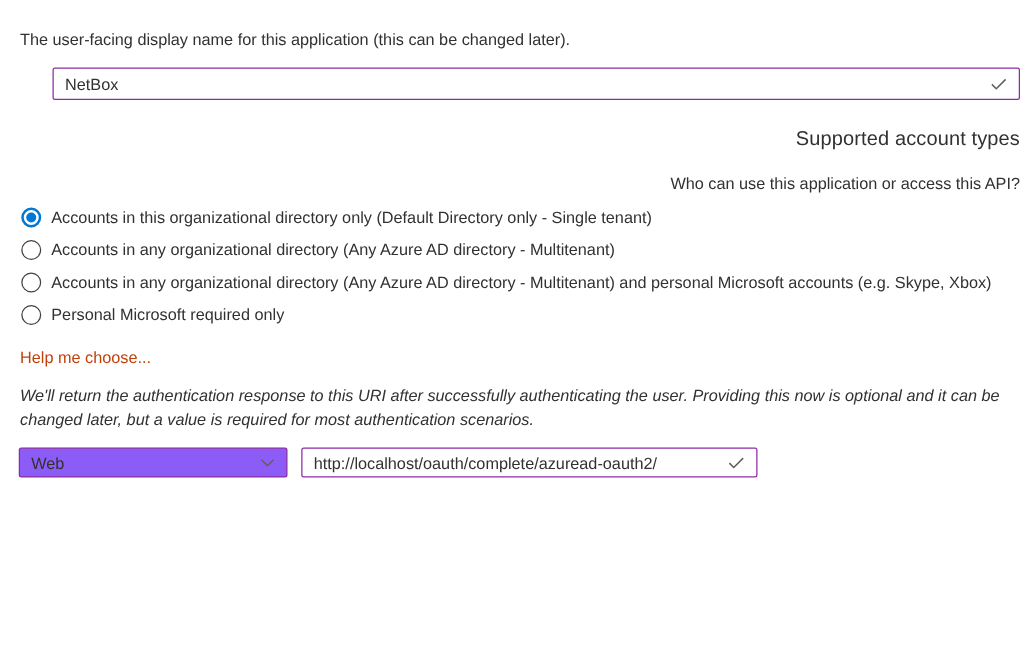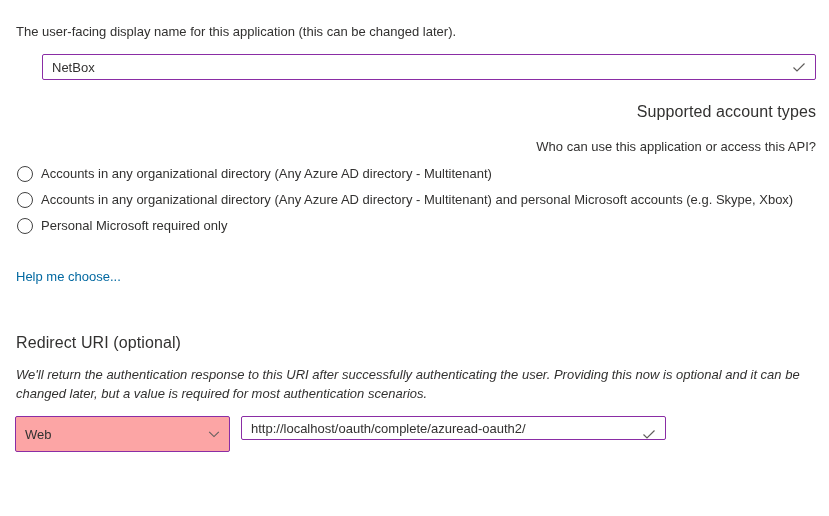--- a/index.html
+++ b/index.html
@@ -80,56 +80,56 @@
     left: 50%; top: 50%;
     width: 8px; height: 8px;
     margin: -4px 0 0 -4px;
     border-radius: 50%;
     background: #0078d4;
   }
   .radio-label { margin-left: 8px; font-size: 13px; line-height: 16px; color: #323130; white-space: nowrap; }
 
   .help-link {
     display: inline-block;
-    margin-top: 25px;
+    margin-top: 8px;
     font-size: 13px;
     line-height: 16px;
-    color: #0369a1;
+    color: #c2410c;
     text-decoration: none;
     cursor: pointer;
   }
 
   .redirect-title { margin-top: 47px; }
   .redirect-desc { margin-top: 12px; width: 800px; line-height: 19px; font-style: italic; }
 
   .redirect-row { display: flex; margin-top: 13px; margin-left: -1px; }
   .platform-select {
     position: relative;
     width: 215px;
-    height: 36px;
+    height: 24px;
     border: 1px solid #8a2da5;
     border-radius: 2px;
-    background: #fca5a5;
+    background: #8b5cf6;
     display: flex;
     align-items: center;
     padding: 0 28px 0 9px;
     font-size: 13px;
     color: #323130;
     cursor: pointer;
   }
   .chevron-icon {
     position: absolute;
     right: 8px;
     top: 50%;
     transform: translateY(-50%);
     width: 14px;
     height: 14px;
     pointer-events: none;
   }
-  .uri-input-wrap { margin-left: 11px; width: 425px; }
+  .uri-input-wrap { margin-left: 11px; width: 365px; }
   .uri-input-wrap .text-input { height: 24px; }
 </style>
 </head>
 <body>
 
 <div class="page">
 
   
   <div class="body-text name-desc">The user-facing display name for this application (this can be changed later).</div>
 
@@ -138,38 +138,41 @@
     <svg class="valid-icon" viewBox="0 0 16 16">
       <path d="M2.5 8.5l3.5 3.5 7.5-7.5" fill="none" stroke="#605e5c" stroke-width="1.2"></path>
     </svg>
   </div>
 
   
   <div class="section-title account-title">Supported account types</div>
   <div class="body-text question">Who can use this application or access this API?</div>
 
   <div class="radio-group">
+    <div class="radio-row selected">
+      <span class="radio-circle"></span>
+      <span class="radio-label">Accounts in this organizational directory only (Default Directory only - Single tenant)</span>
+    </div>
     <div class="radio-row">
       <span class="radio-circle"></span>
       <span class="radio-label">Accounts in any organizational directory (Any Azure AD directory - Multitenant)</span>
     </div>
     <div class="radio-row">
       <span class="radio-circle"></span>
       <span class="radio-label">Accounts in any organizational directory (Any Azure AD directory - Multitenant) and personal Microsoft accounts (e.g. Skype, Xbox)</span>
     </div>
     <div class="radio-row">
       <span class="radio-circle"></span>
       <span class="radio-label">Personal Microsoft required only</span>
     </div>
   </div>
 
   <a class="help-link">Help me choose...</a>
 
   
-  <div class="section-title redirect-title">Redirect URI (optional)</div>
   <div class="body-text redirect-desc">We'll return the authentication response to this URI after successfully authenticating the user. Providing this now is optional and it can be changed later, but a value is required for most authentication scenarios.</div>
 
   <div class="redirect-row">
     <div class="platform-select">
       <span>Web</span>
       <svg class="chevron-icon" viewBox="0 0 16 16">
         <path d="M2.5 5.5l5.5 5.5 5.5-5.5" fill="none" stroke="#605e5c" stroke-width="1.2"></path>
       </svg>
     </div>
     <div class="input-wrap uri-input-wrap">

